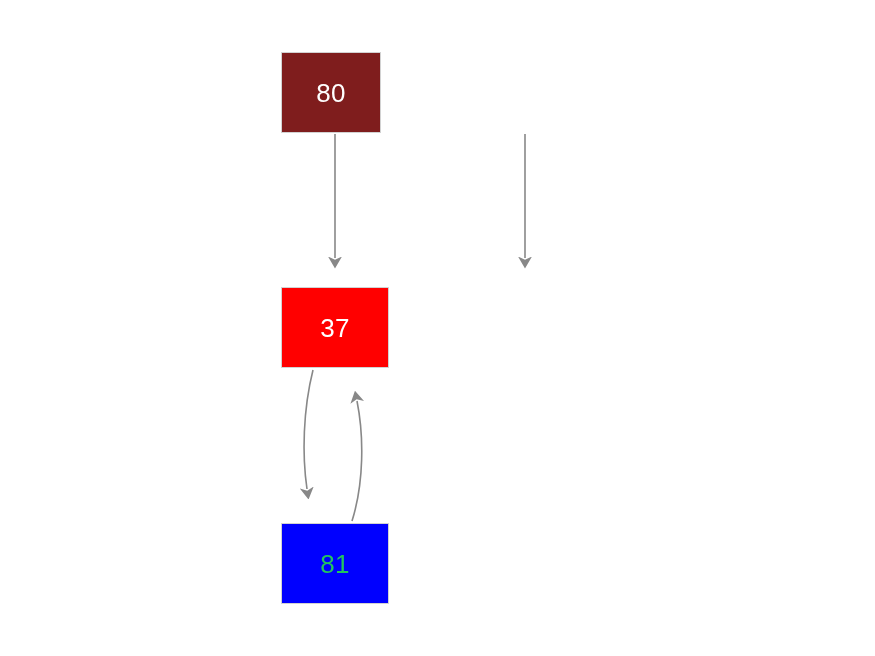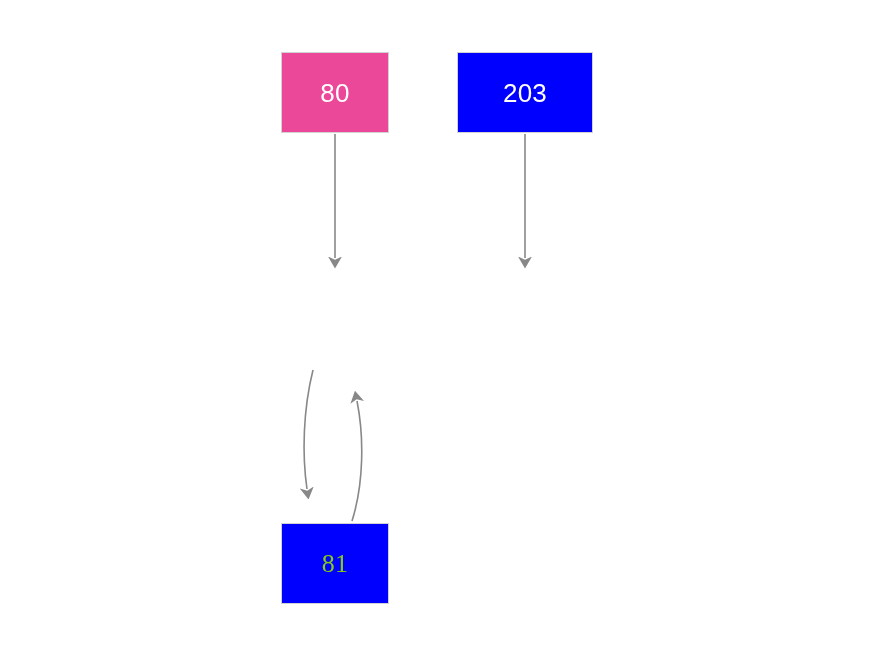--- a/index.html
+++ b/index.html
@@ -56,27 +56,27 @@
     </defs>
 
     <g>
       <path class="edge" fill="none" stroke="#888888" stroke-width="1.6" marker-end="url(#arrowhead)" d="M 335,134 L 335,258"></path>
       <path class="edge" fill="none" stroke="#888888" stroke-width="1.6" marker-end="url(#arrowhead)" d="M 525,134 L 525,258"></path>
       <path class="edge" fill="none" stroke="#888888" stroke-width="1.6" marker-end="url(#arrowhead)" d="M 313,370 C 303,410 302,455 307,489"></path>
       <path class="edge" fill="none" stroke="#888888" stroke-width="1.6" marker-end="url(#arrowhead)" d="M 352,521 C 364,483 364,436 357,401"></path>
     </g>
   </svg>
 
-  <div class="node" id="node-n80" style="left: 281px; top: 52px; width: 108px; height: 81px; background: #ec4899; border-color: rgb(210, 210, 210);">
+  <div class="node" id="node-n80" style="left: 281px; top: 52px; width: 100px; height: 81px; background: #7f1d1d; border-color: rgb(210, 210, 210);">
     <span class="node-label" style="color: rgb(255, 255, 255);">80</span>
   </div>
 
-  <div class="node" id="node-n203" style="left: 457px; top: 52px; width: 136px; height: 81px; background: rgb(0, 0, 255); border-color: rgb(210, 210, 210);">
-    <span class="node-label" style="color: rgb(255, 255, 255);">203</span>
+
+  <div class="node" id="node-n37" style="left: 281px; top: 287px; width: 108px; height: 81px; background: rgb(255, 0, 0); border-color: rgb(210, 210, 210);">
+    <span class="node-label" style="color: rgb(255, 255, 255);">37</span>
   </div>
 
 
-
   <div class="node" id="node-n81" style="left: 281px; top: 523px; width: 108px; height: 81px; background: rgb(0, 0, 255); border-color: rgb(210, 210, 210);">
-    <span class="node-label" style="color: #84cc16; font-family: Liberation Serif, serif;">81</span>
+    <span class="node-label" style="color: #22c55e;">81</span>
   </div>
 
 </div>
 
 </body></html>

